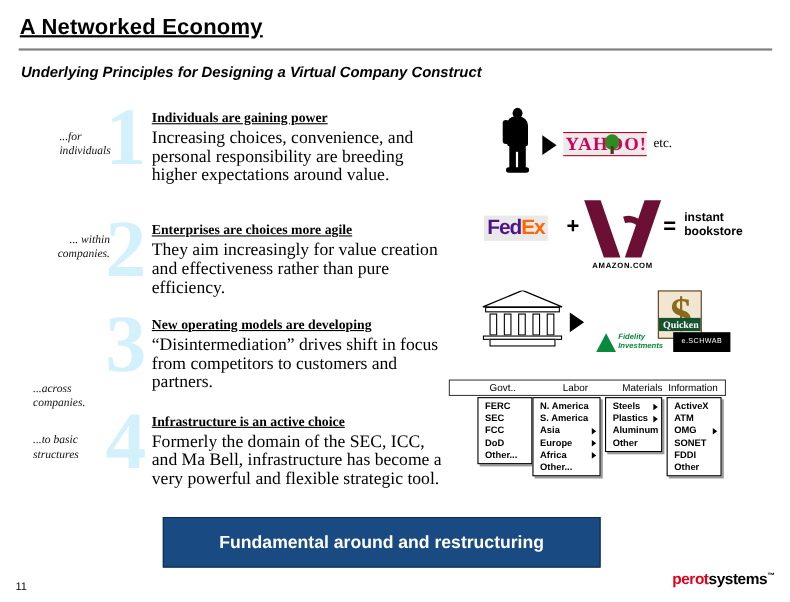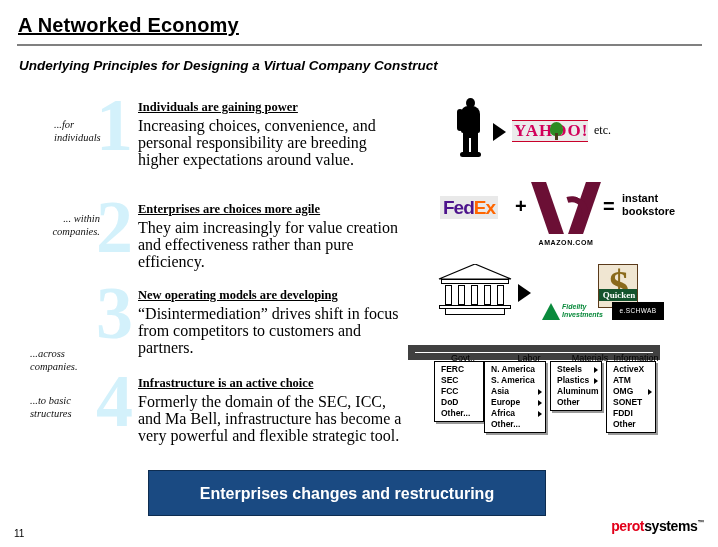--- a/index.html
+++ b/index.html
@@ -352,21 +352,21 @@
     position: absolute;
     left: 408px;
     top: 345px;
     width: 252px;
     height: 92px;
     font-family: "Liberation Sans", sans-serif;
   }
   #menu-bar {
     position: absolute; left: 0; top: 0;
     width: 252px; height: 15px;
-    border: 7px solid #404040;
+    border: 1px solid #404040;
     background: #ffffff;
     box-sizing: border-box;
   }
   .menu-bar-item {
     position: absolute; top: 1px;
     font-size: 9px;
     color: #000;
     text-align: center;
   }
   .dropdown {
@@ -579,18 +579,18 @@
       <div class="mi">ATM</div>
       <div class="mi">OMG<span class="sub"></span></div>
       <div class="mi">SONET</div>
       <div class="mi">FDDI</div>
       <div class="mi">Other</div>
     </div>
   </div>
 
 <div id="callout">
   <div class="lines">
-    <div>Enterprises changes and restructuring</div>
+    <div>Fundamental around and restructuring</div>
   </div>
 </div>
 
 <div id="page-number">11</div>
 <div id="brand-logo"><span class="perot">perot</span><span class="systems">systems</span><span class="tm">™</span></div>
 
 </body></html>

